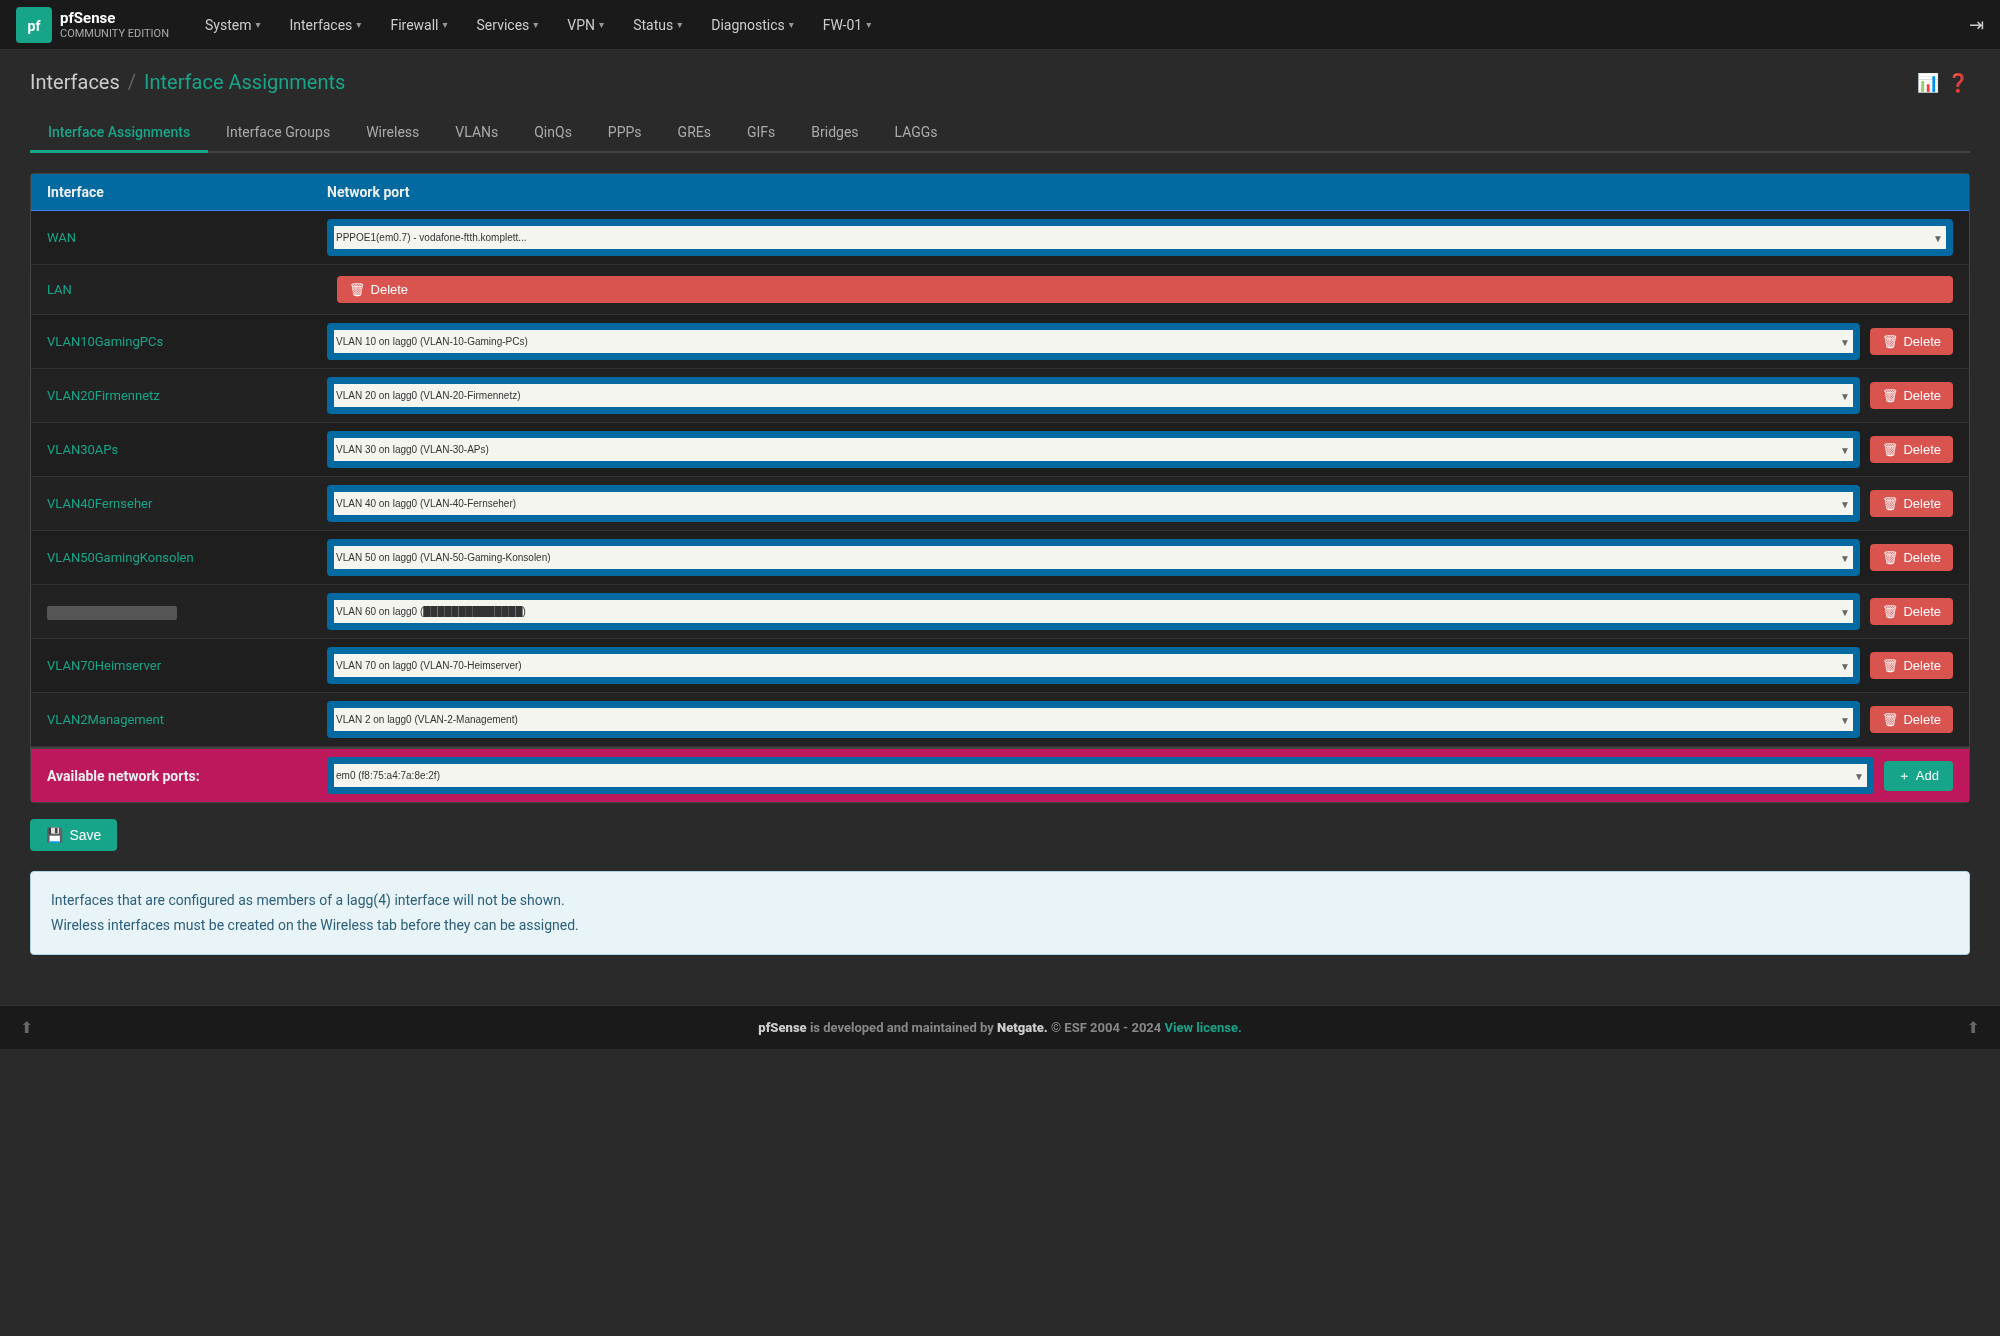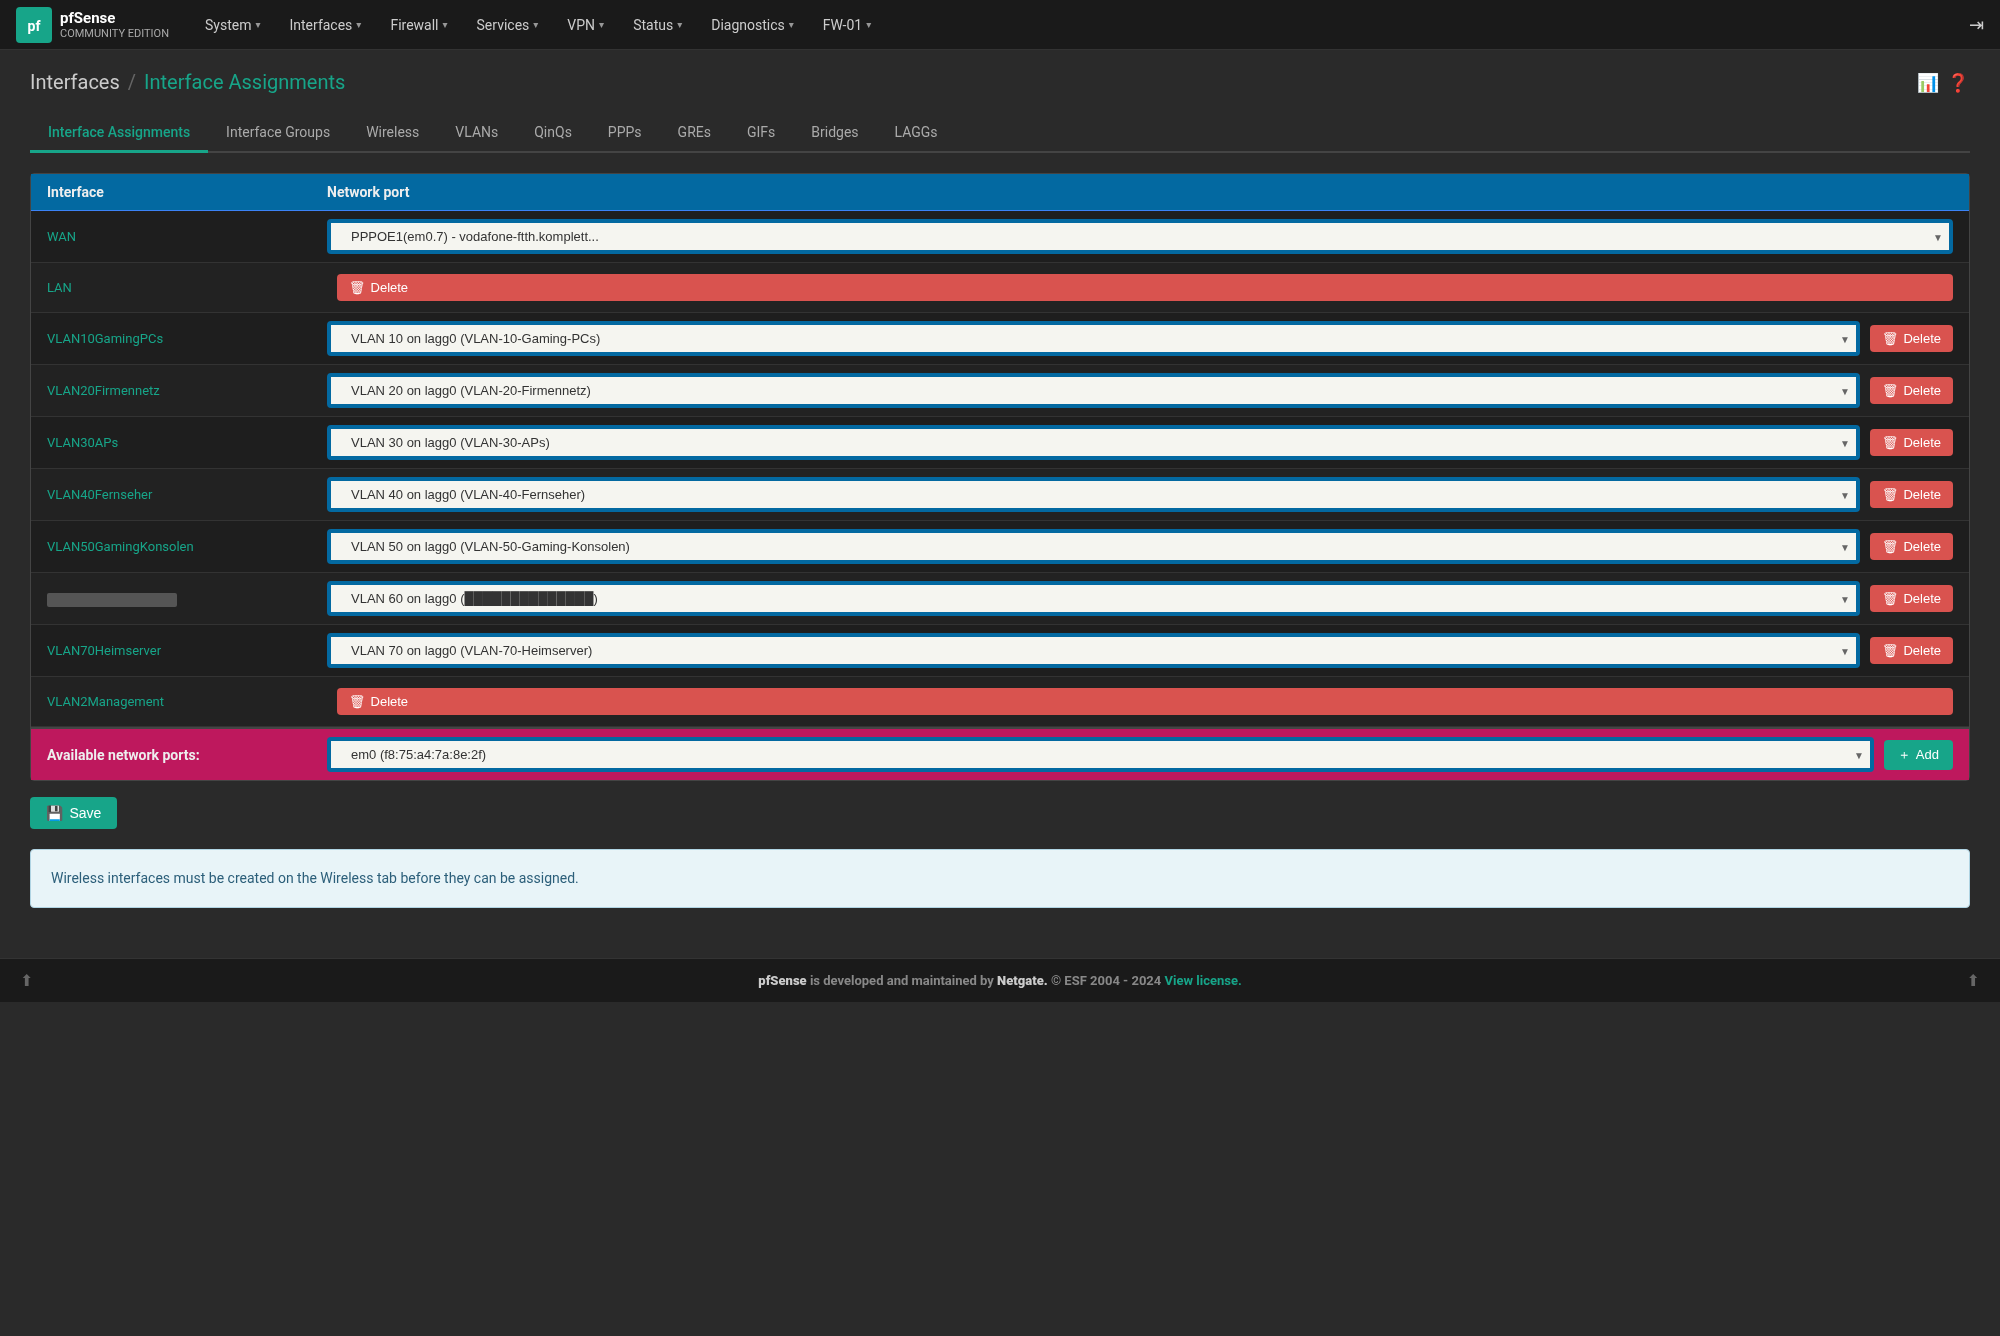--- a/index.html
+++ b/index.html
@@ -34,21 +34,21 @@
     
     .table-container { background: #1e1e1e; border: 1px solid #444; border-radius: 4px; margin-top: 20px; }
     .table-header { background: #0369a1; display: grid; grid-template-columns: 280px 1fr; padding: 10px 16px; border-bottom: 1px solid #3b82f6; }
     .table-header-cell { font-weight: 700; color: #eee; font-size: 14px; }
     .table-row { display: grid; grid-template-columns: 280px 1fr auto; align-items: center; padding: 8px 16px; border-bottom: 1px solid #333; min-height: 50px; }
     .table-row:last-child { border-bottom: none; }
     .table-row:nth-child(even) { background: #222; }
     .table-row:nth-child(odd) { background: #1e1e1e; }
     .iface-name { color: #17a589; font-size: 13px; cursor: pointer; }
     .select-wrapper { position: relative; }
-    .select-wrapper select { width: 100%; background: #f5f5f0; border: 4px solid #0369a1; border-radius: 4px; padding: 6px 30px 6px 20px; font-size: 13px; color: #333; appearance: none; cursor: pointer; min-width: 500px; }
+    .select-wrapper select { width: 100%; background: #f5f5f0; border: 7px solid #0369a1; border-radius: 4px; padding: 6px 30px 6px 2px; font-size: 10px; color: #333; appearance: none; cursor: pointer; min-width: 500px; }
     .select-wrapper::after { content: '▼'; position: absolute; right: 10px; top: 50%; transform: translateY(-50%); color: #666; font-size: 10px; pointer-events: none; }
     .btn-delete { background: #d9534f; color: #fff; border: none; border-radius: 4px; padding: 6px 12px; cursor: pointer; display: flex; align-items: center; gap: 5px; font-size: 13px; white-space: nowrap; margin-left: 10px; }
     .trash-icon { font-size: 13px; }
 
     
     .avail-row { display: grid; grid-template-columns: 280px 1fr auto; align-items: center; padding: 8px 16px; border-top: 2px solid #444; background: #be185d; }
     .avail-label { font-weight: 700; color: #eee; font-size: 14px; }
     .btn-add { background: #17a589; color: #fff; border: none; border-radius: 4px; padding: 6px 14px; cursor: pointer; display: flex; align-items: center; gap: 5px; font-size: 13px; white-space: nowrap; margin-left: 10px; }
 
     
@@ -277,20 +277,25 @@
         </select>
       </div>
       <button class="btn-delete">
         <span class="trash-icon">🗑</span>
         <span>Delete</span>
       </button>
     </div>
 
     <div class="table-row" style="background:#222;">
       <div class="iface-name">VLAN2Management</div>
+      <div class="select-wrapper">
+        <select>
+          <option>VLAN 2 on lagg0 (VLAN-2-Management)</option>
+        </select>
+      </div>
       <button class="btn-delete">
         <span class="trash-icon">🗑</span>
         <span>Delete</span>
       </button>
     </div>
 
     <div class="avail-row">
       <div class="avail-label">Available network ports:</div>
       <div class="select-wrapper">
         <select>
@@ -305,20 +310,21 @@
   </div>
 
   <div class="save-section">
     <button class="btn-save">
       <span>💾</span>
       <span>Save</span>
     </button>
   </div>
 
   <div class="info-box">
+    <div>Interfaces that are configured as members of a lagg(4) interface will not be shown.</div>
     <div>
       <span>Wireless interfaces must be created on the Wireless tab before they can be assigned.</span>
     </div>
   </div>
 
 </div>
 
 <footer class="footer">
   <span class="footer-icon">⬆</span>
   <div class="footer-center">

